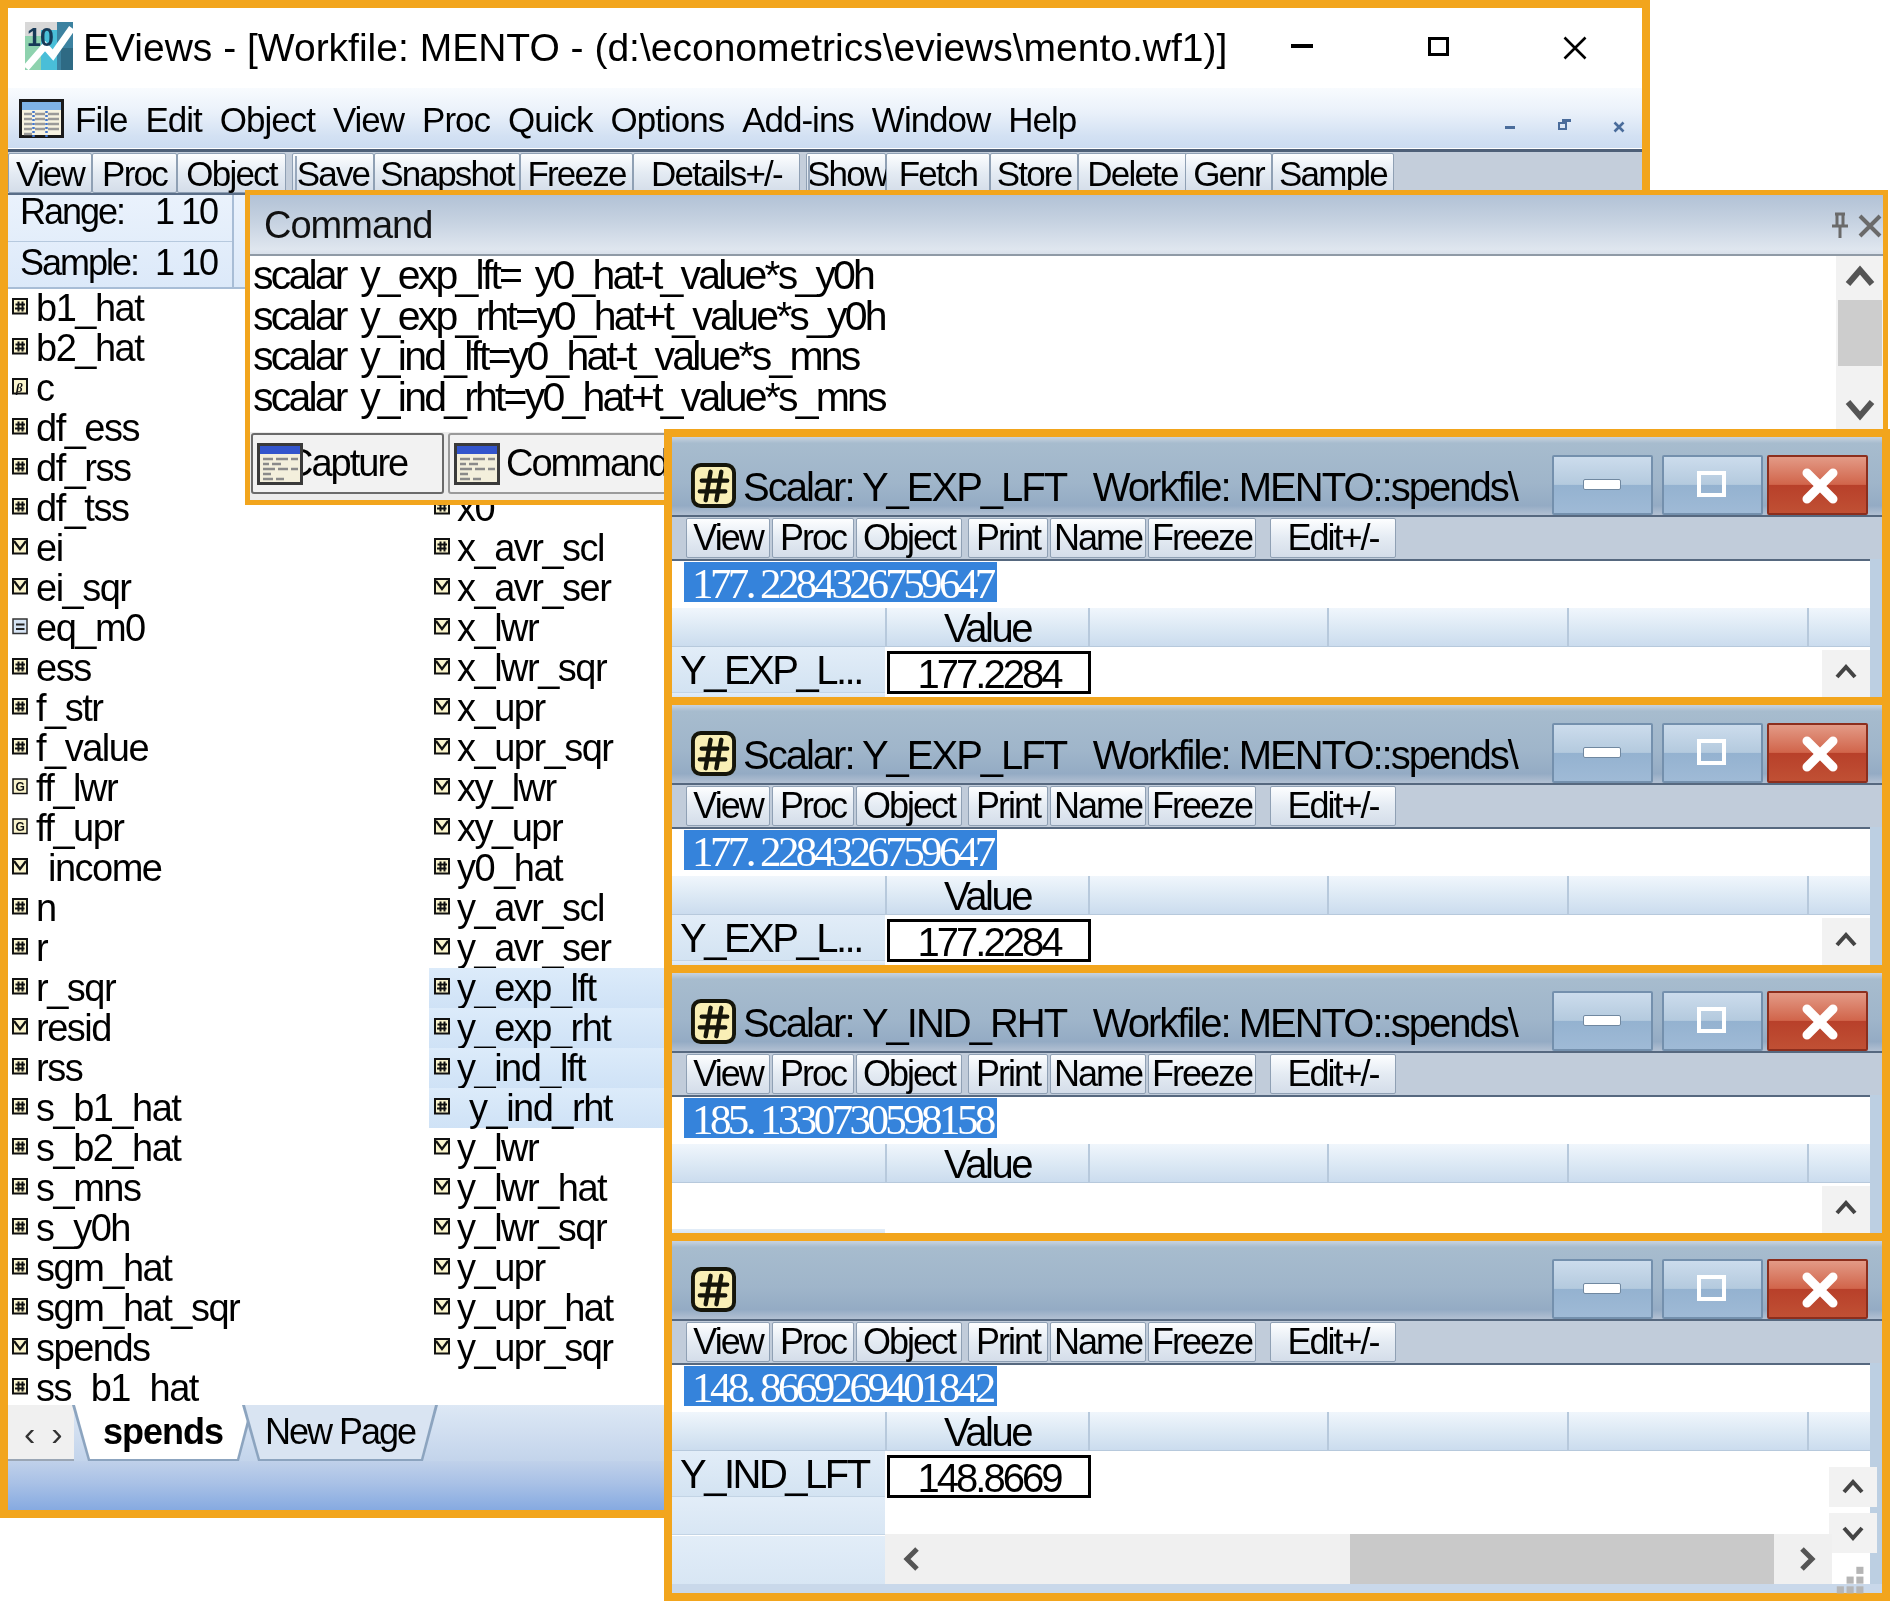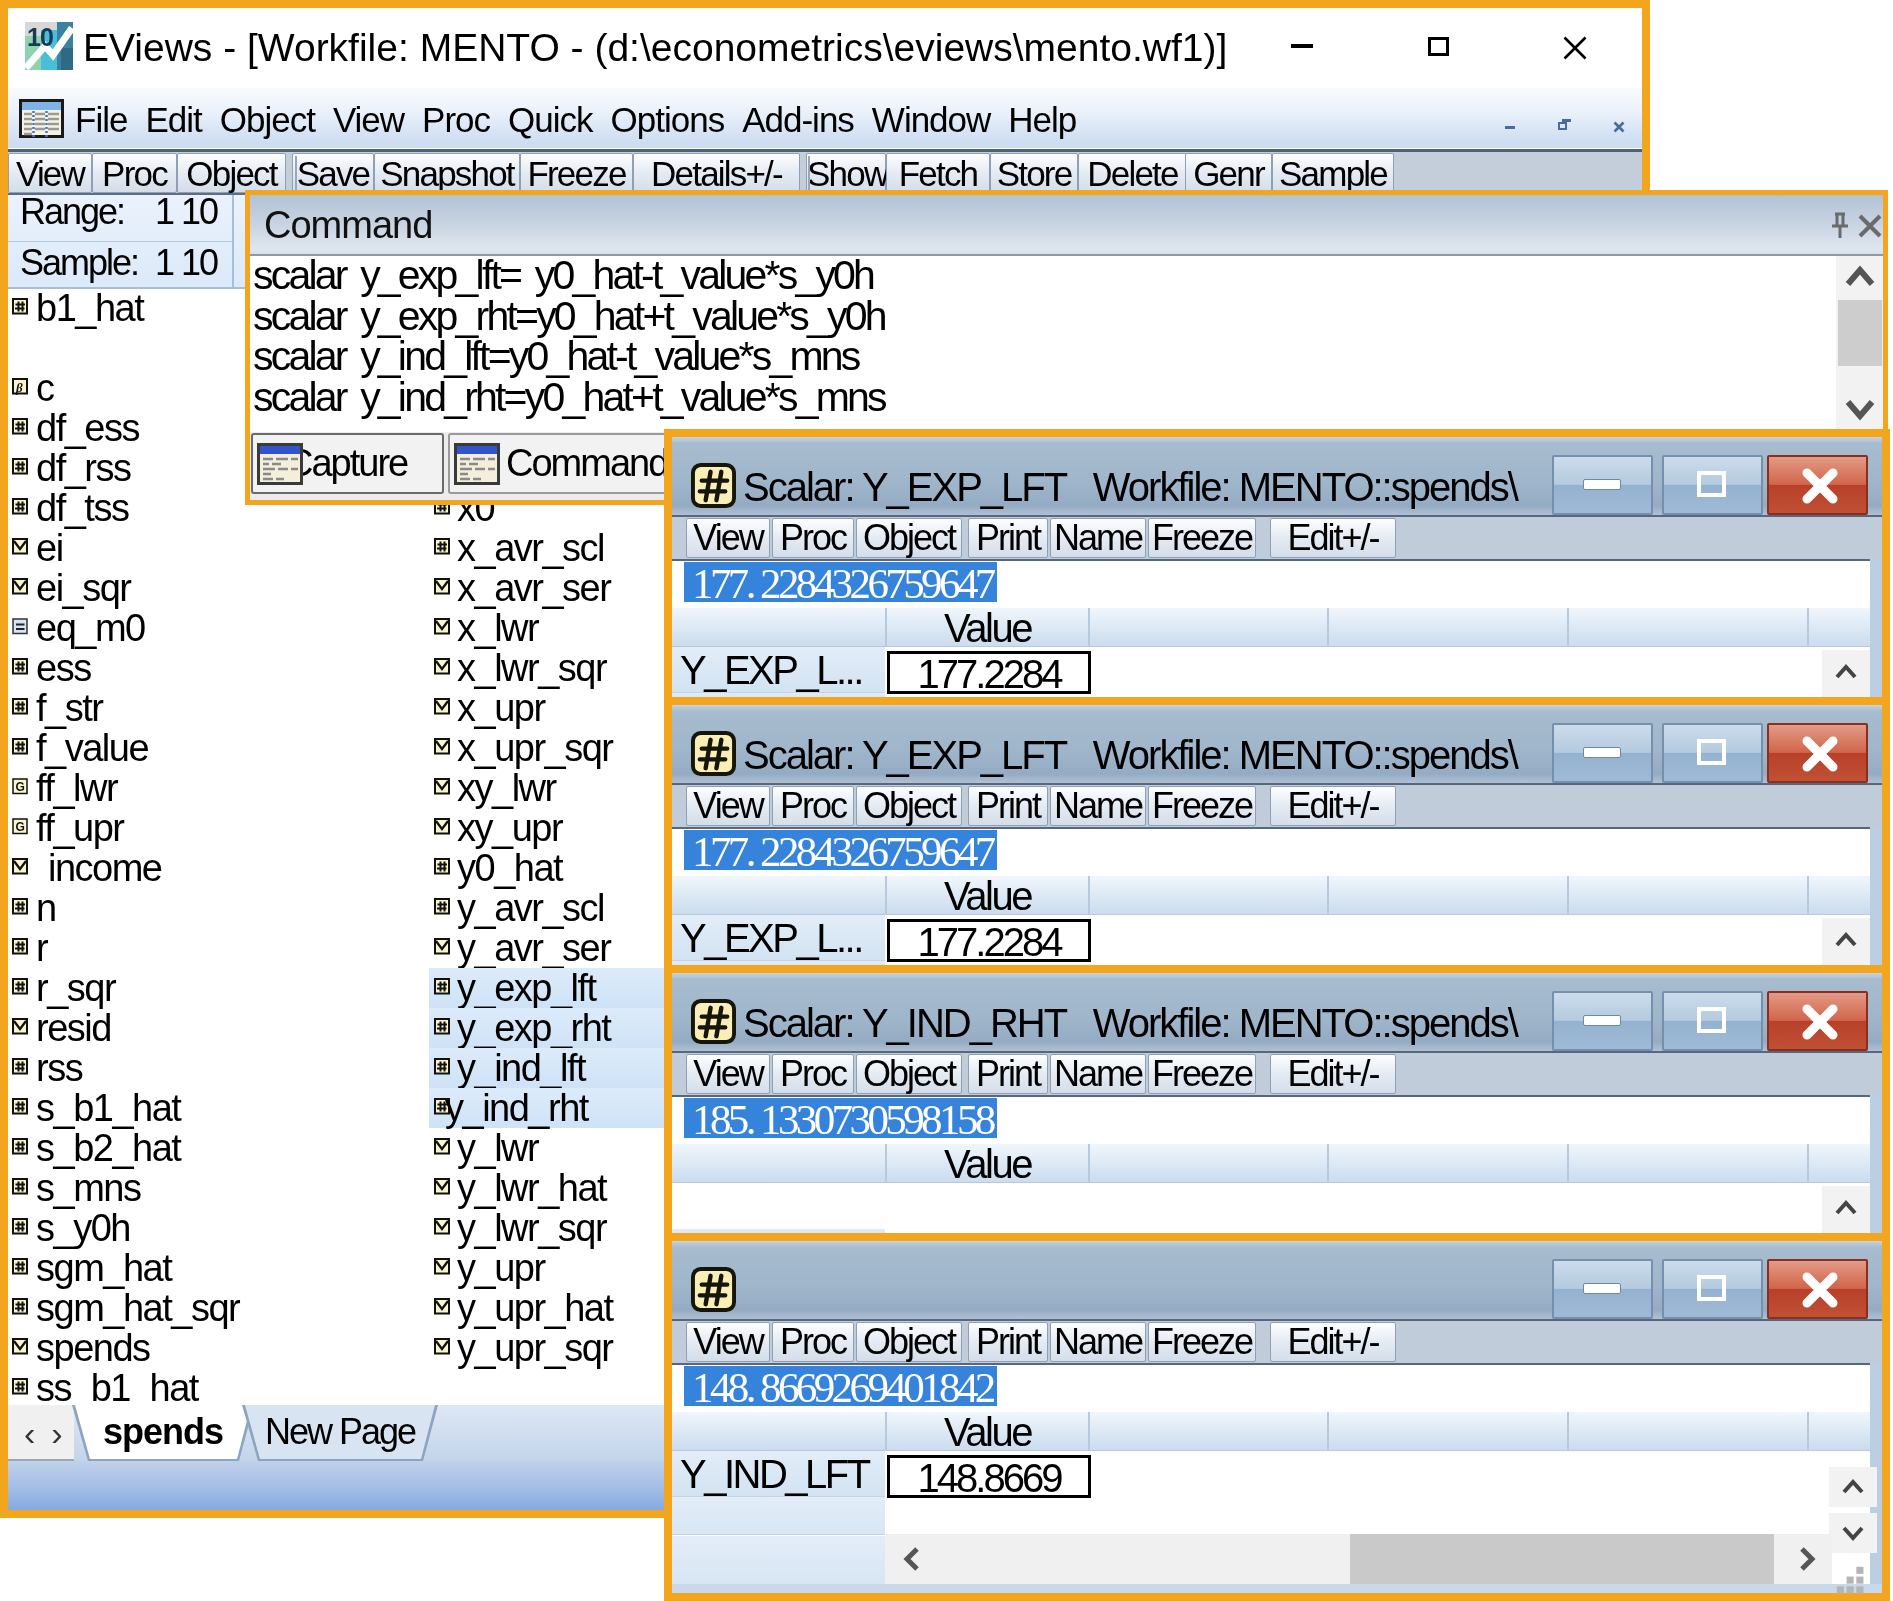--- a/index.html
+++ b/index.html
@@ -167,20 +167,31 @@
       <span style="position:absolute;left:4px;top:10px;width:16px;height:17px">
         <svg class="licon" width="16" height="17" viewBox="0 0 32 34">
           <rect x="2" y="2" width="28" height="29" fill="#fbf5cd" stroke="#111" stroke-width="4"></rect>
 <g stroke="#111" stroke-width="4">
             <path d="M7 13 h19 M6 21 h19 M13 7 v20 M21 7 v20"></path>
           </g>
         </svg>
       </span>
       <span style="position:absolute;left:28px">b1_hat</span>
     </div>
+<div class="lrow" style="left:0;top:320px;width:420px">
+      <span style="position:absolute;left:4px;top:10px;width:16px;height:17px">
+        <svg class="licon" width="16" height="17" viewBox="0 0 32 34">
+          <rect x="2" y="2" width="28" height="29" fill="#fbf5cd" stroke="#111" stroke-width="4"></rect>
+<g stroke="#111" stroke-width="4">
+            <path d="M7 13 h19 M6 21 h19 M13 7 v20 M21 7 v20"></path>
+          </g>
+        </svg>
+      </span>
+      <span style="position:absolute;left:28px">b2_hat</span>
+    </div>
 <div class="lrow" style="left:0;top:360px;width:420px">
       <span style="position:absolute;left:4px;top:10px;width:16px;height:17px">
         <svg class="licon" width="16" height="17" viewBox="0 0 32 34">
           <rect x="2" y="2" width="28" height="29" fill="#fbf5cd" stroke="#111" stroke-width="4"></rect>
 <text x="8" y="27" font-size="26" font-style="italic" font-weight="bold" font-family="Liberation Serif" fill="#111">β</text>
         </svg>
       </span>
       <span style="position:absolute;left:28px">c</span>
     </div>
 <div class="lrow" style="left:0;top:400px;width:420px">
@@ -595,21 +606,21 @@
     </div>
 <div class="lrow sel" style="left:421px;top:1080px;width:242px">
       <span style="position:absolute;left:5px;top:10px;width:16px;height:17px">
         <svg class="licon" width="16" height="17" viewBox="0 0 32 34">
           <rect x="2" y="2" width="28" height="29" fill="#fbf5cd" stroke="#111" stroke-width="4"></rect>
 <g stroke="#111" stroke-width="4">
             <path d="M7 13 h19 M6 21 h19 M13 7 v20 M21 7 v20"></path>
           </g>
         </svg>
       </span>
-      <span style="position:absolute;left:16px">y_ind_rht</span>
+      <span style="position:absolute;left:40px">y_ind_rht</span>
     </div>
 <div class="lrow" style="left:421px;top:1120px;width:242px">
       <span style="position:absolute;left:5px;top:10px;width:16px;height:17px">
         <svg class="licon" width="16" height="17" viewBox="0 0 32 34">
           <rect x="2" y="2" width="28" height="29" fill="#fbf5cd" stroke="#111" stroke-width="4"></rect>
 <polyline points="4,6 16,22 28,6" fill="none" stroke="#111" stroke-width="4.5"></polyline>
         </svg>
       </span>
       <span style="position:absolute;left:28px">y_lwr</span>
     </div>

